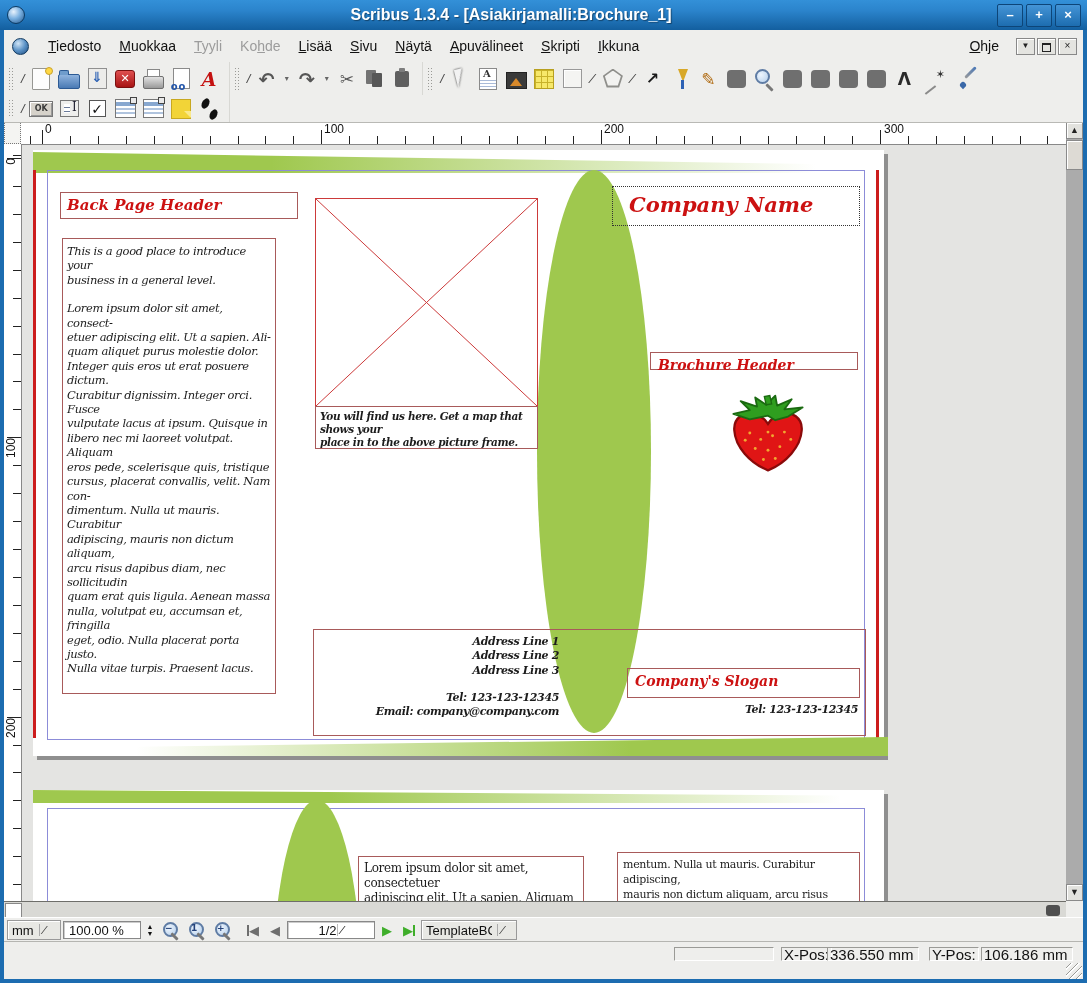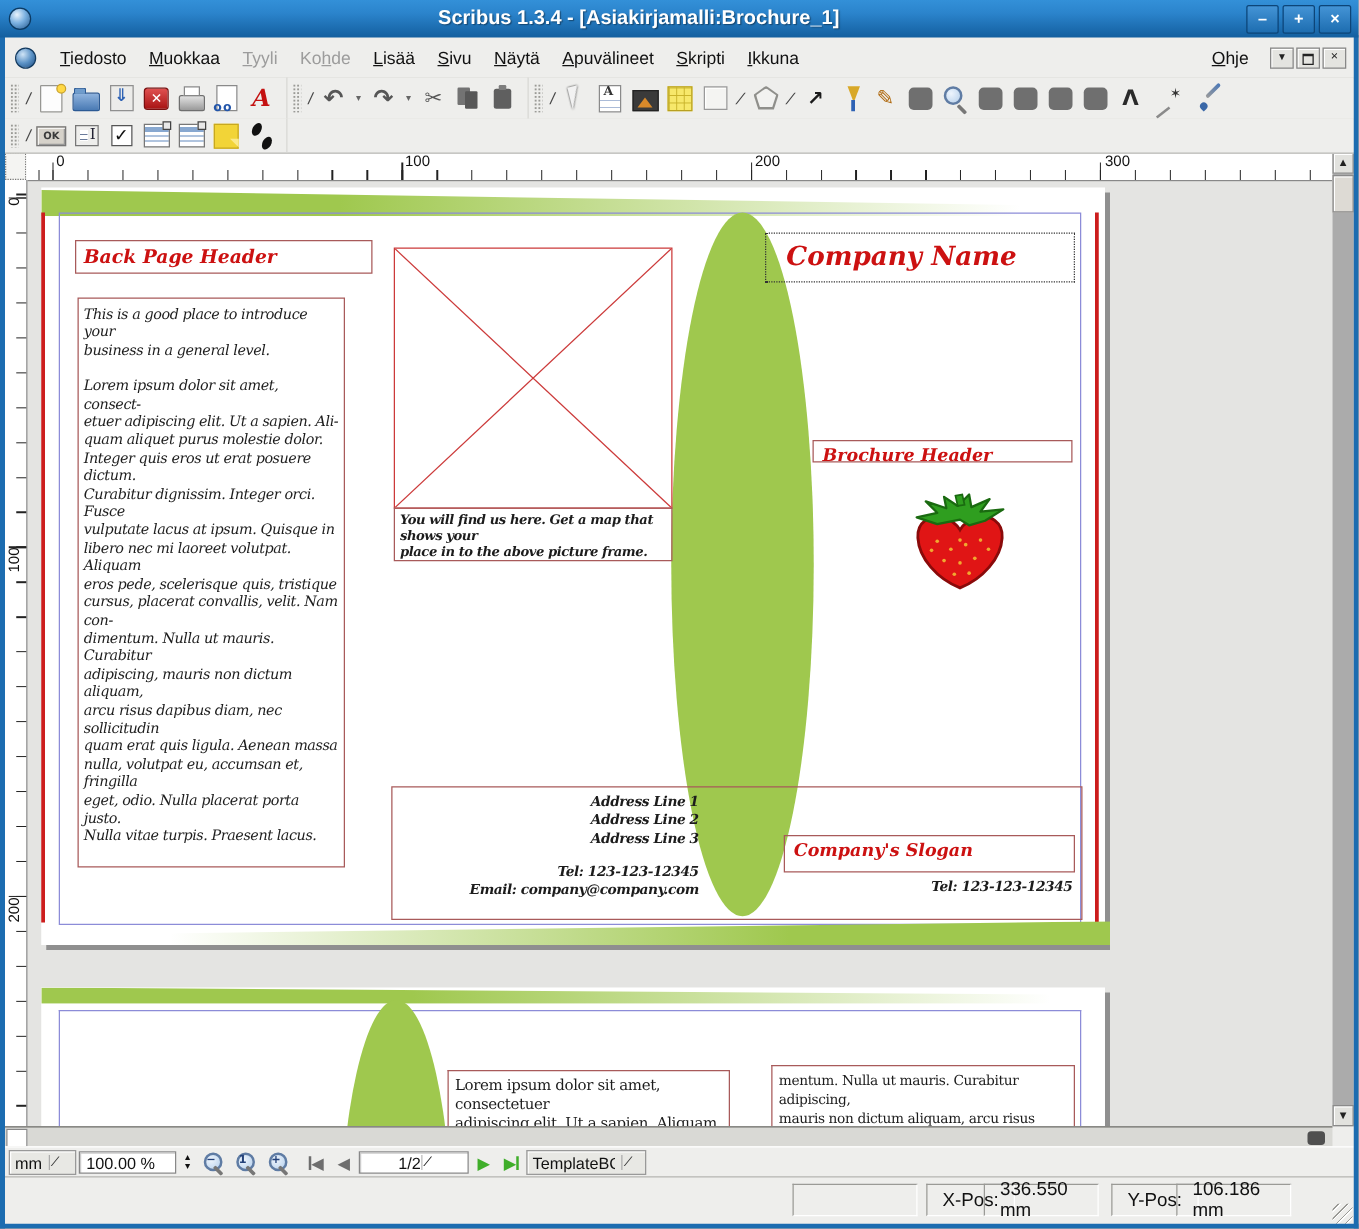--- a/index.html
+++ b/index.html
@@ -164,22 +164,22 @@
     display:flex;align-items:center;padding:0 5px;box-sizing:border-box;}
   .spin{display:flex;flex-direction:column;justify-content:center;width:14px;height:20px;gap:1px;}
   .spin span{font-size:7px;line-height:6px;text-align:center;color:#111;}
   .mag{position:relative;width:24px;height:22px;}
   .mag b{position:absolute;left:6px;top:4px;font-size:9px;color:#24427a;font-family:"DejaVu Sans",sans-serif;}
   .navbtn{width:20px;height:20px;display:flex;align-items:center;justify-content:center;font-size:13px;}
   .nav-gray{color:#6e6e6e;}  .nav-green{color:#3fae2a;}
   .navbar{width:2px;height:11px;background:currentColor;display:inline-block;}
   
   .statusbar{position:absolute;left:4px;right:4px;top:941px;height:38px;background:#eeeeec;border-top:1px solid #b5b5b1;z-index:40;font-size:15px;color:#111;}
-  .sunken{position:absolute;top:5px;height:26px;border:1px solid;border-color:#9a9a96 #fff #fff #9a9a96;
-    display:flex;align-items:center;padding:0 12px;box-sizing:border-box;}
+  .sunken{position:absolute;top:5px;height:14px;border:1px solid;border-color:#9a9a96 #fff #fff #9a9a96;
+    display:flex;align-items:center;padding:0 2px;box-sizing:border-box;margin-left:40px;}
   .grip{position:absolute;right:1px;bottom:1px;width:16px;height:16px;
     background:repeating-linear-gradient(135deg,transparent 0 3px,#9a9a96 3px 4px,#fff 4px 5px);}
 </style>
 </head>
 <body>
 
 <div class="win">
 
   <div class="titlebar">
     <span class="title-icon"></span>

